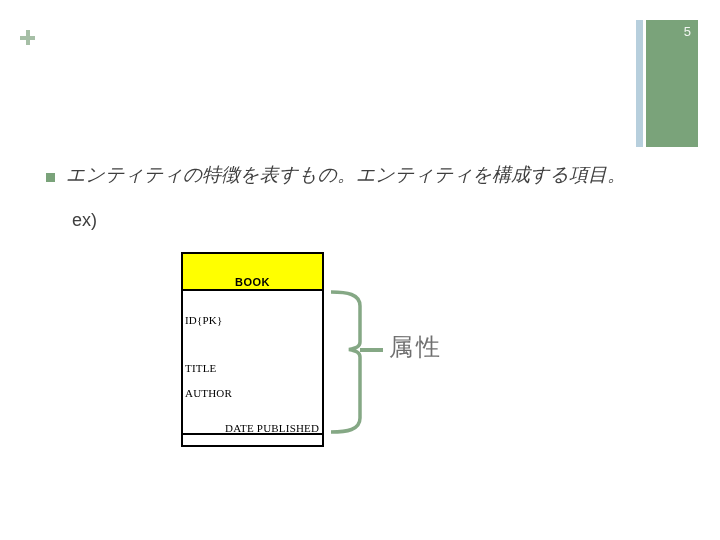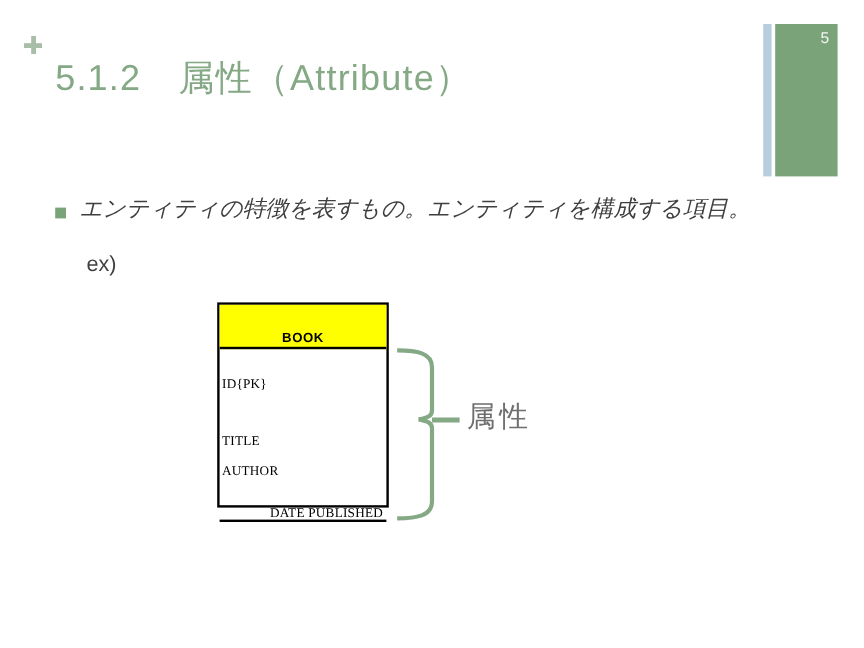--- a/index.html
+++ b/index.html
@@ -50,21 +50,21 @@
     position: absolute; left: 20px; top: 0;
     font-size: 19px; line-height: 26px; color: #3f3f3f; white-space: nowrap; font-style: italic;
   }
   .example-label {
     position: absolute; left: 72px; top: 210px;
     font-size: 18px; color: #3f3f3f;
   }
 
   
   .entity-box {
-    position: absolute; left: 181px; top: 252px; width: 143px; height: 171px;
+    position: absolute; left: 181px; top: 252px; width: 143px; height: 195px;
     border: 2px solid #000; background: #ffffff;
   }
   .entity-header {
     position: relative; height: 37px; background: #ffff00;
     border-bottom: 2px solid #000;
   }
   .entity-title {
     position: absolute; left: 0; right: 0; bottom: 1px;
     text-align: center; font-size: 11px; font-weight: bold; color: #000;
     letter-spacing: 0.5px;
@@ -86,21 +86,20 @@
     white-space: nowrap;
   }
 </style>
 </head>
 <body>
 
 <div id="slide">
 
   <div class="plus"></div>
 
-  <div class="title">5.1.2　属性（Attribute）</div>
 
   <div class="accent-bar"></div>
   <div class="page-block">
     <span class="page-number">5</span>
   </div>
 
   <div class="bullet-row">
     <span class="bullet-marker"></span>
     <span class="bullet-text">エンティティの特徴を表すもの。エンティティを構成する項目。</span>
   </div>

